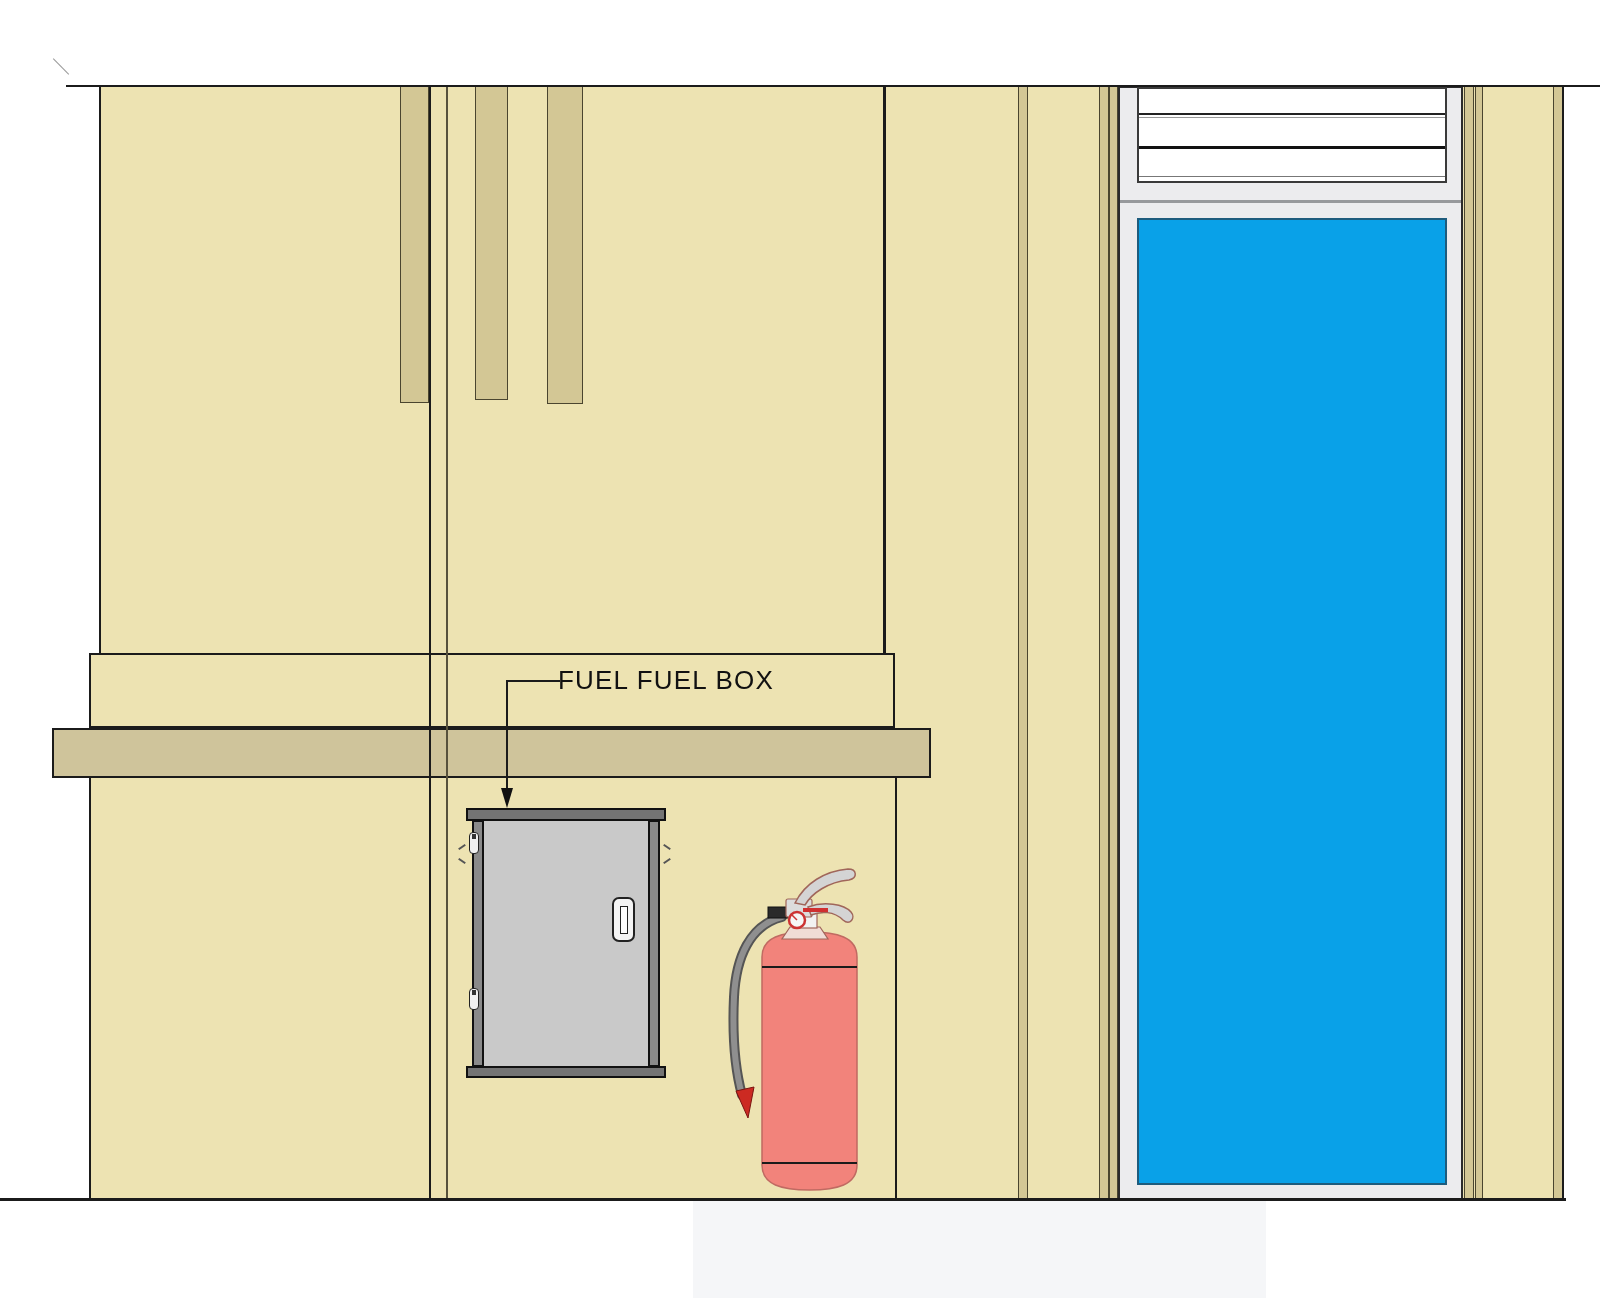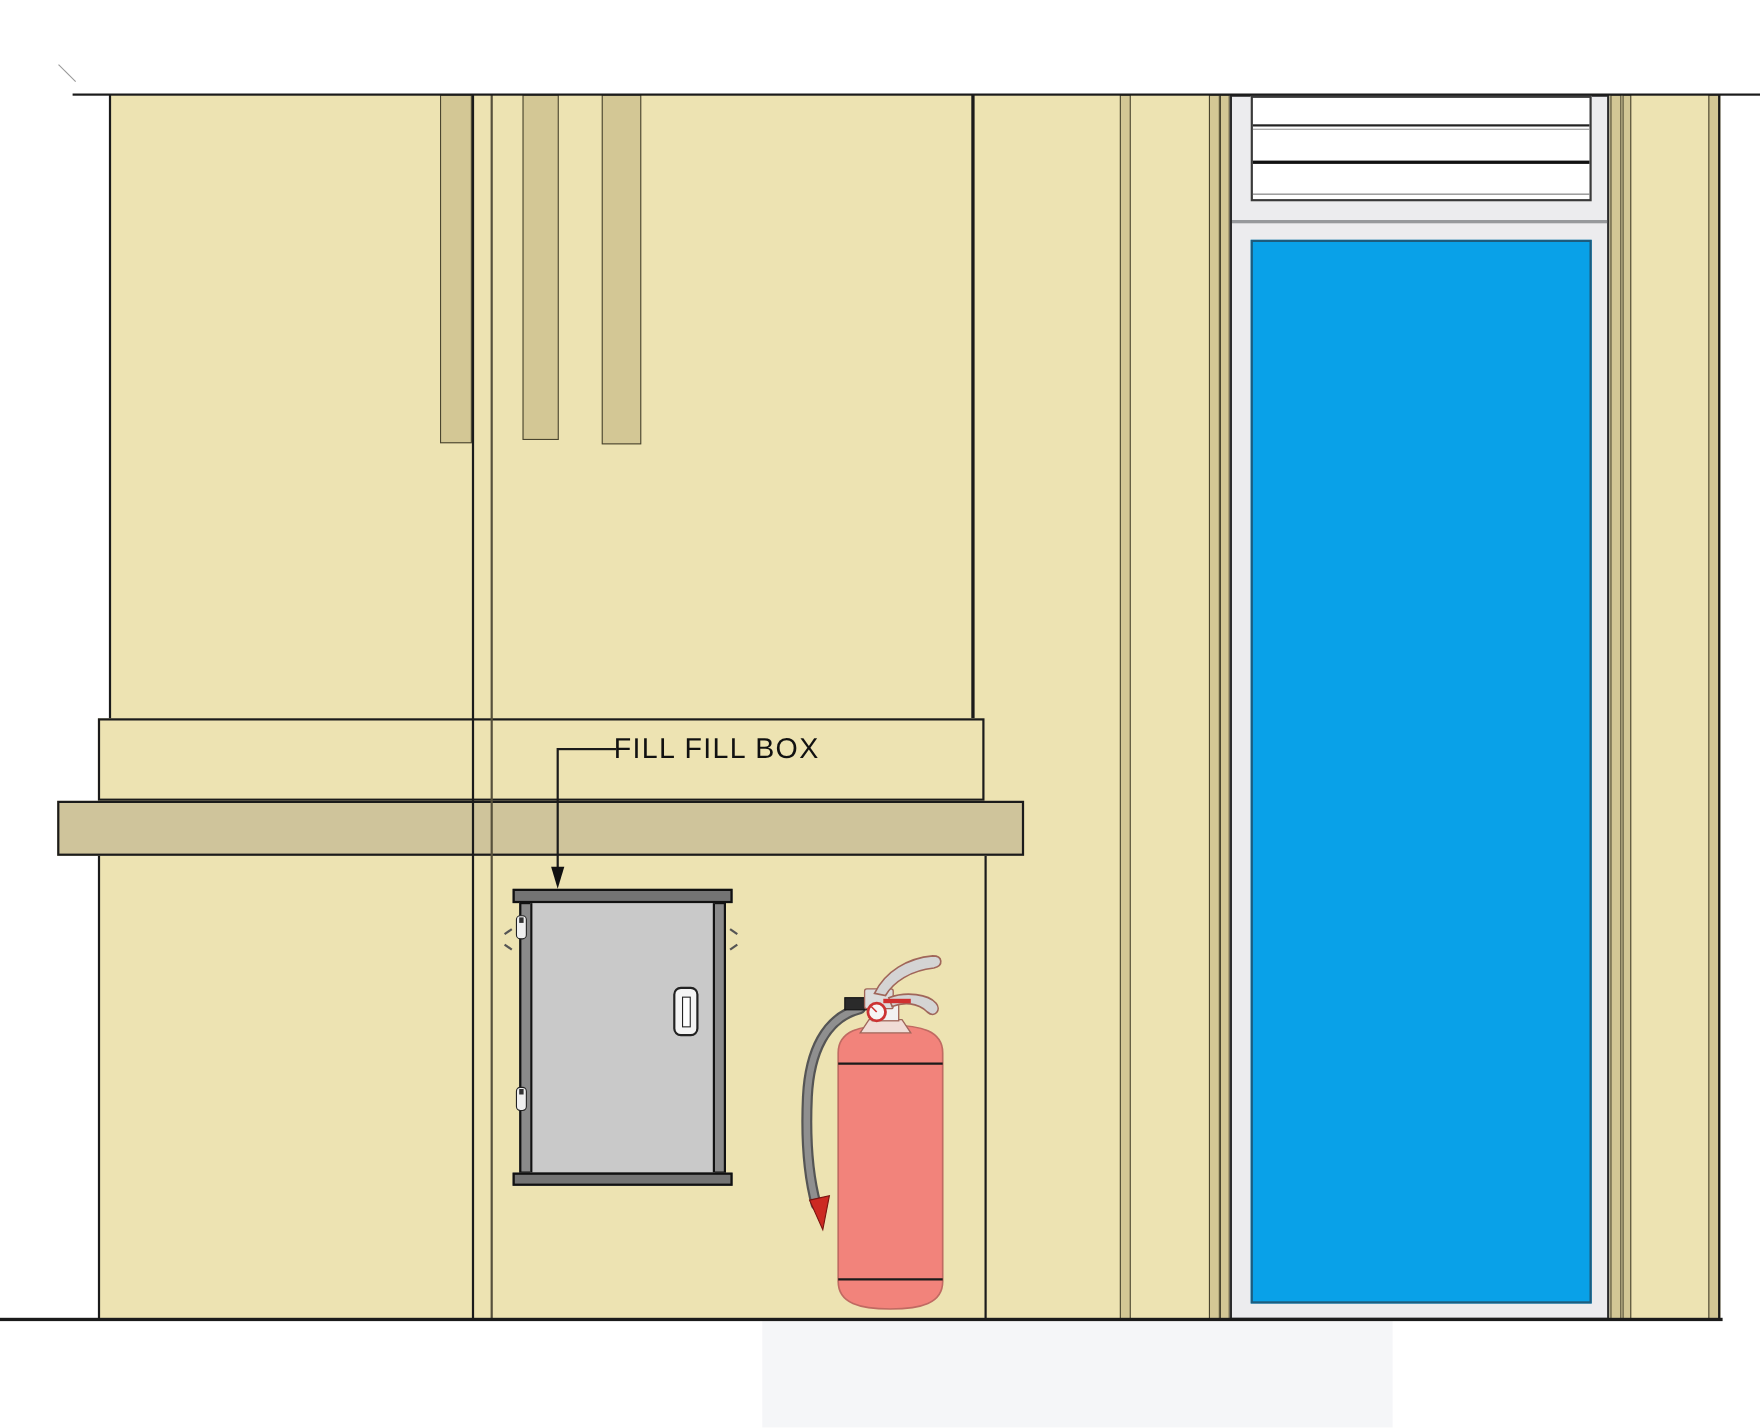--- a/index.html
+++ b/index.html
@@ -80,21 +80,21 @@
   <div class="abs hinge z6" style="left:469px;top:988px;width:10px;height:22px"></div>
   <div class="abs z7" style="left:472px;top:990px;width:4px;height:5px;background:#333"></div>
   <div class="abs clip z6" style="left:458px;top:846px;transform:rotate(-35deg)"></div>
   <div class="abs clip z6" style="left:458px;top:860px;transform:rotate(35deg)"></div>
   <div class="abs clip z6" style="left:663px;top:846px;transform:rotate(35deg)"></div>
   <div class="abs clip z6" style="left:663px;top:860px;transform:rotate(-35deg)"></div>
 
   <div class="abs ln z6" style="left:507px;top:680px;width:53px;height:2px"></div>
   <div class="abs ln z6" style="left:506px;top:680px;width:2px;height:110px"></div>
   <div class="abs arrowhead z6" style="left:501px;top:788px"></div>
-  <div class="abs label z6" style="left:558px;top:665px">FILL FILL BOX</div>
+  <div class="abs label z6" style="left:558px;top:665px">FUEL FUEL BOX</div>
 
   <svg class="abs z5" style="left:700px;top:855px" width="170" height="340" viewBox="0 0 170 340">
     <path d="M82,62 C50,70 36,102 34,142 C32,186 36,218 42,240" fill="none" stroke="#555" stroke-width="10" stroke-linecap="round"></path>
     <path d="M82,62 C50,70 36,102 34,142 C32,186 36,218 42,240" fill="none" stroke="var(--extinguisher-hose,#8F8F8F)" stroke-width="6" stroke-linecap="round"></path>
     <polygon points="36,236 54,232 48,263" fill="var(--nozzle-red,#CC2A22)" stroke="#7a1410" stroke-width="1"></polygon>
     <path d="M62,102 C62,82 82,77 109.5,77 C137,77 157,82 157,102 L157,310 C157,330 137,335 109.5,335 C82,335 62,330 62,310 Z" fill="var(--extinguisher-body,#F2837B)" stroke="#c06a62" stroke-width="1.5"></path>
     <line x1="62" y1="112" x2="157" y2="112" stroke="#1b1b1b" stroke-width="2"></line>
     <line x1="62" y1="308" x2="157" y2="308" stroke="#1b1b1b" stroke-width="2"></line>
     <polygon points="90,72 120,72 128,84 82,84" fill="#f0dcd6" stroke="#a0665a" stroke-width="1.2"></polygon>
     <rect x="93" y="58" width="24" height="15" fill="#f2f2f2" stroke="#a0665a" stroke-width="1.2"></rect>

